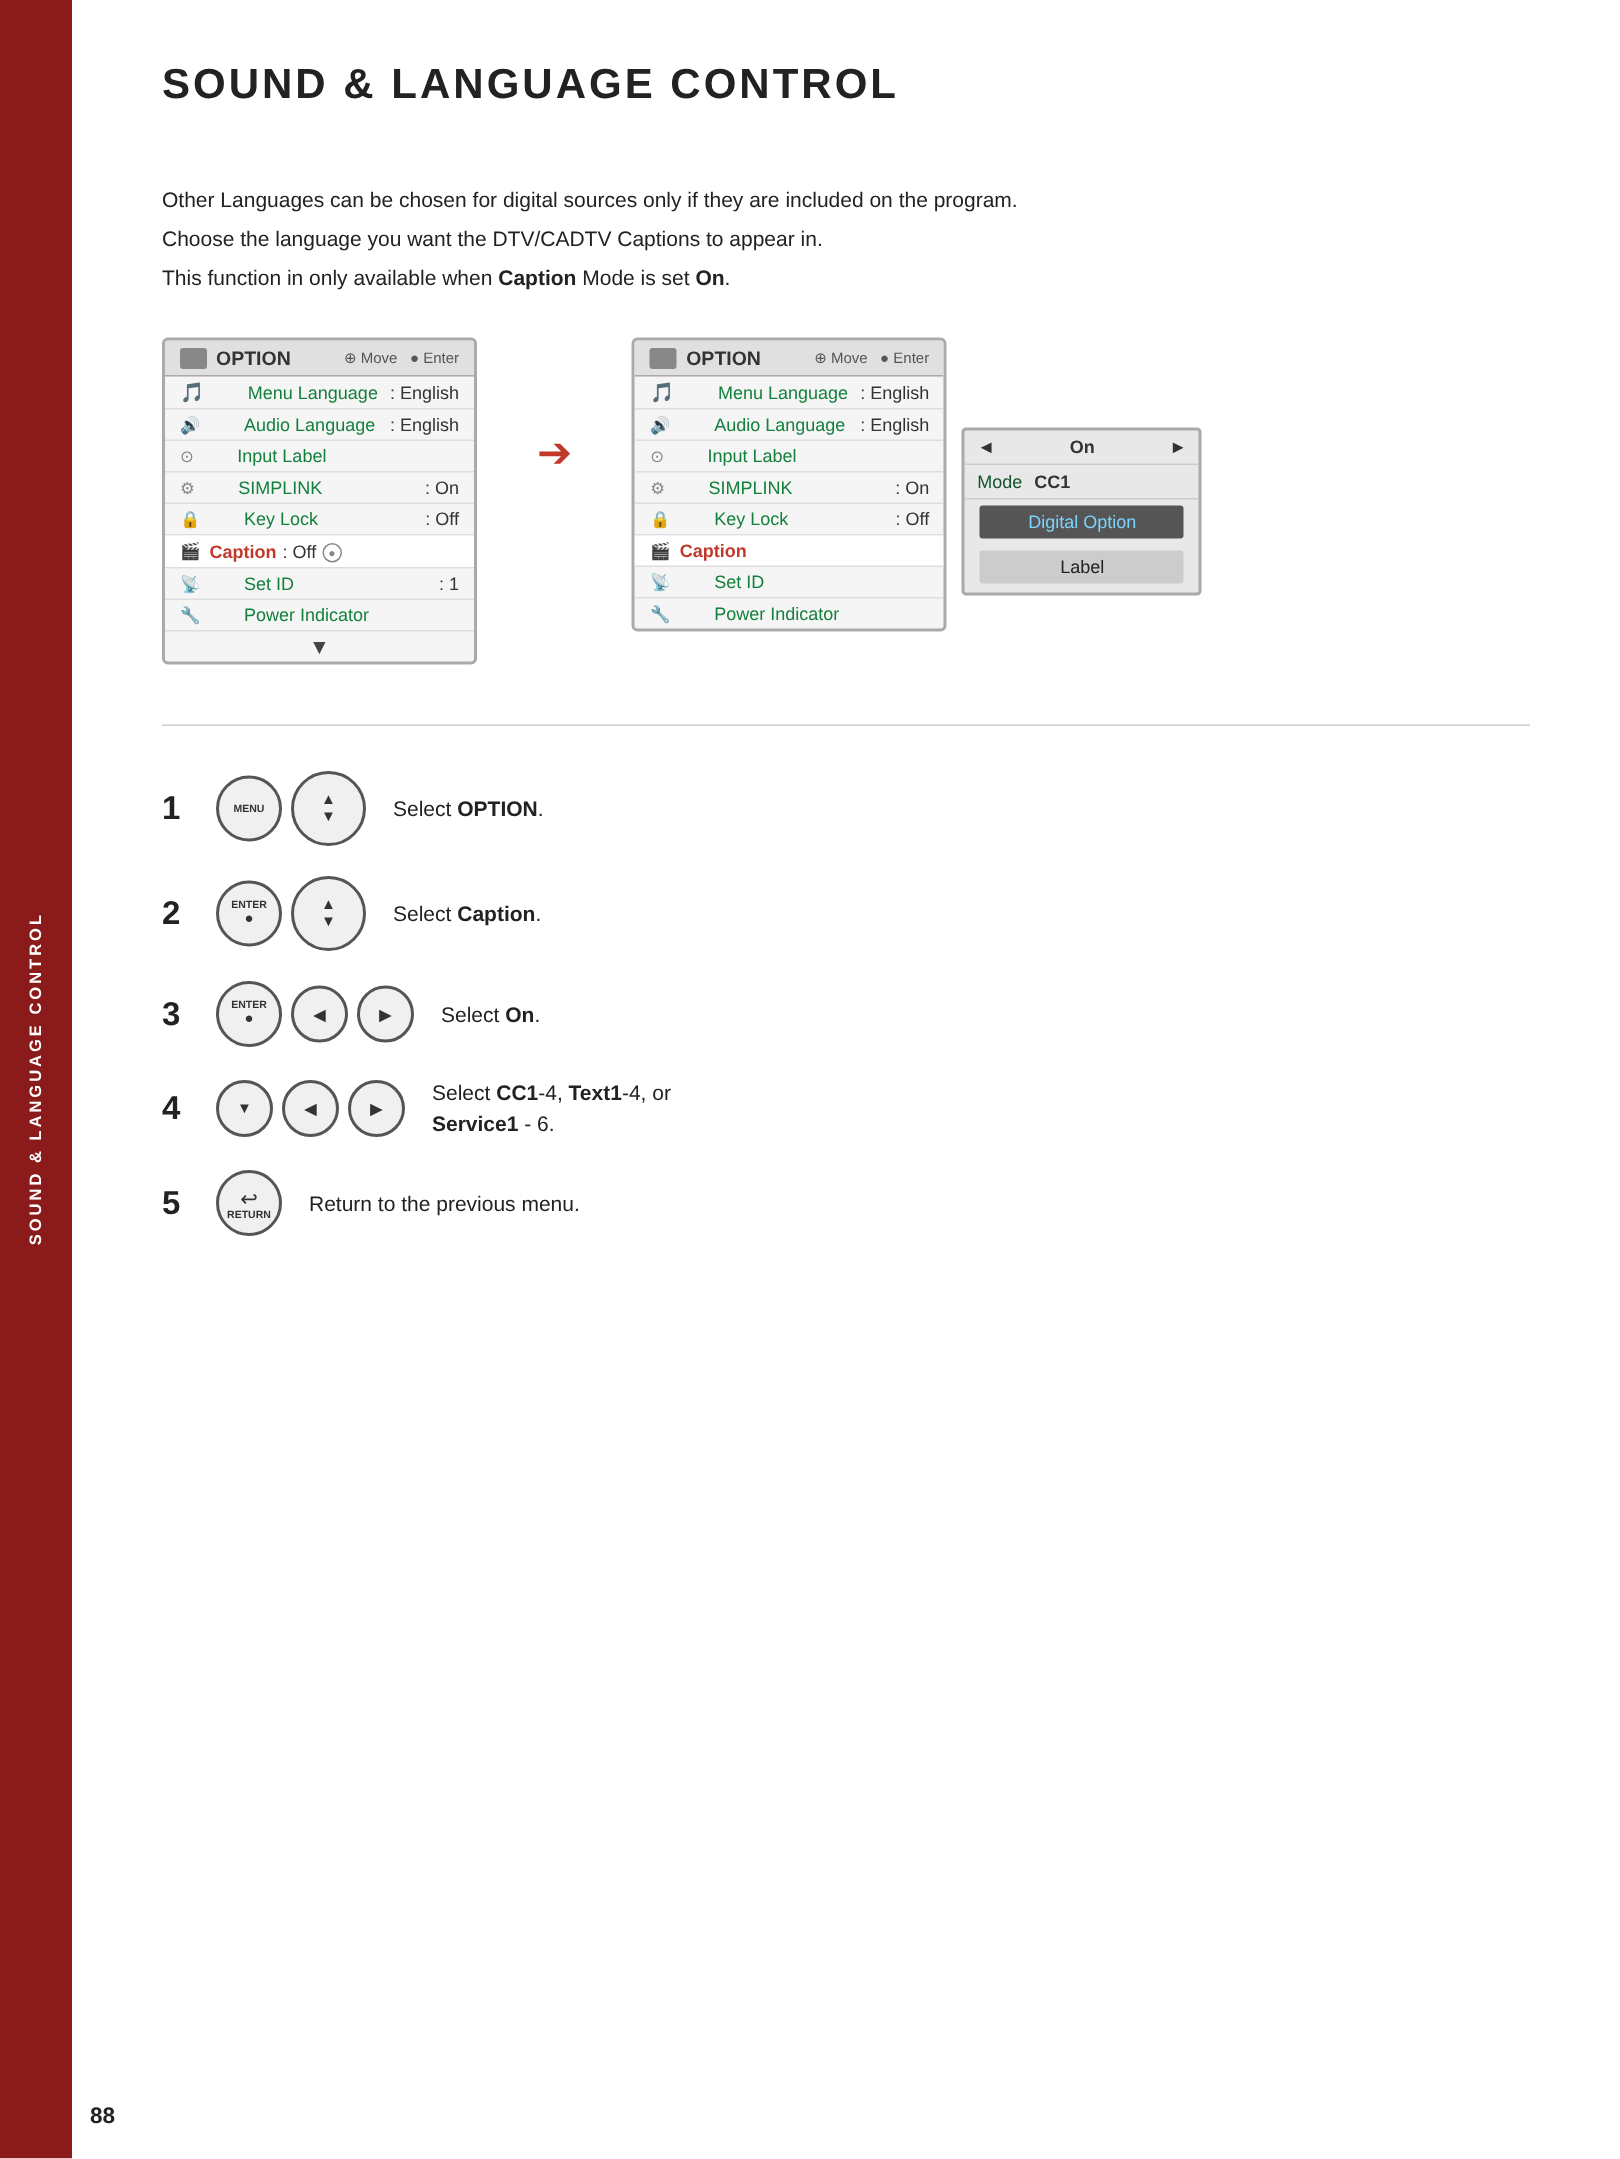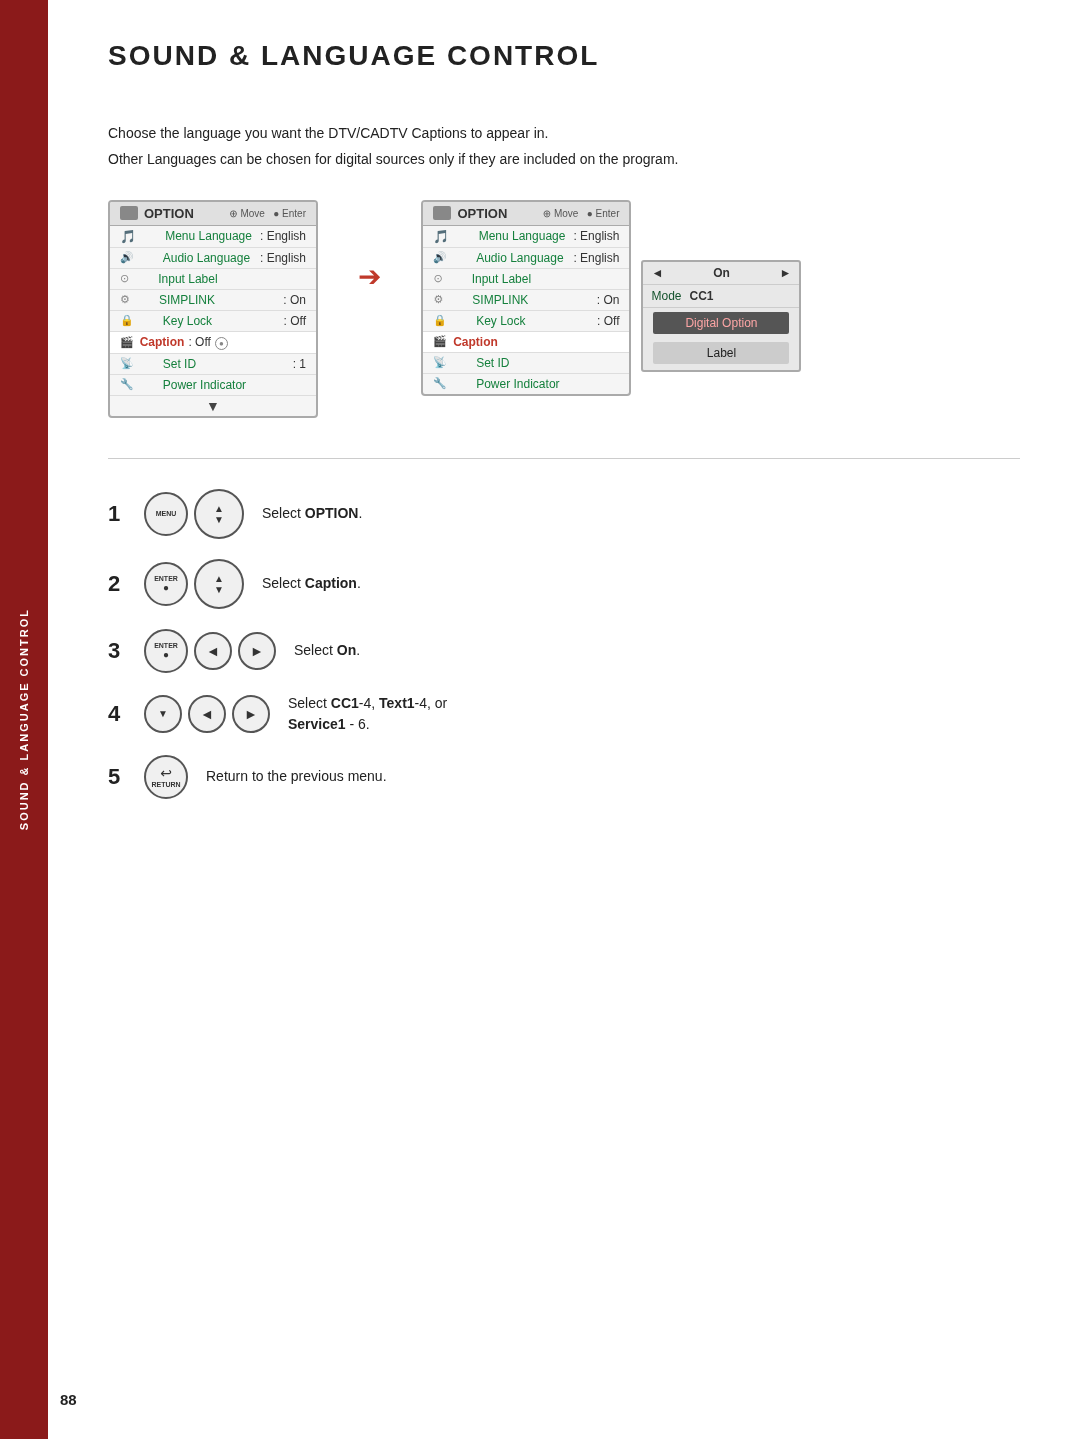--- a/index.html
+++ b/index.html
@@ -182,21 +182,21 @@
     .popup-label {
       color: #14532d;
       margin-right: 8px;
     }
     .popup-mode-value {
       font-weight: bold;
       color: #333;
     }
     .popup-digital-btn {
       background: #555;
-      color: #fca5a5;
+      color: #7dd3fc;
       text-align: center;
       padding: 4px 8px;
       font-size: 12px;
       border-radius: 2px;
       margin: 2px 6px;
     }
     .popup-close-btn {
       background: #ccc;
       text-align: center;
       padding: 4px 8px;
@@ -345,42 +345,43 @@
     }
     .return-label {
       font-size: 7px;
       font-weight: bold;
       color: #333;
     }
 
     
     .page-number {
       position: absolute;
-      bottom: 31px;
+      bottom: 20px;
       left: 60px;
       font-size: 15px;
       font-weight: bold;
       color: #222;
     }
   </style>
 </head>
 <body>
 
 <div class="sidebar">
   <span class="sidebar-text">SOUND &amp; LANGUAGE CONTROL</span>
 </div>
 
 <div class="main-content">
 
   <h1 class="page-title">SOUND &amp; LANGUAGE CONTROL</h1>
 
 
   <div class="intro-text">
+    <p>Other Languages can be chosen for digital sources only if they are included on the program.</p>
     <p>Choose the language you want the DTV/CADTV Captions to appear in.</p>
-    <p>Other Languages can be chosen for digital sources only if they are included on the program.</p>
+    <p>This function in only available when <strong>Caption</strong> Mode is set <strong>On</strong>.</p>
   </div>
 
   <div class="diagrams-area">
 
     <div class="menu-box">
       <div class="menu-header">
         <span style="display:flex;align-items:center;">
           <span style="display:inline-block;width:18px;height:14px;background:#888;border-radius:2px;margin-right:6px;"></span>
           <span class="menu-header-title">OPTION</span>
         </span>

